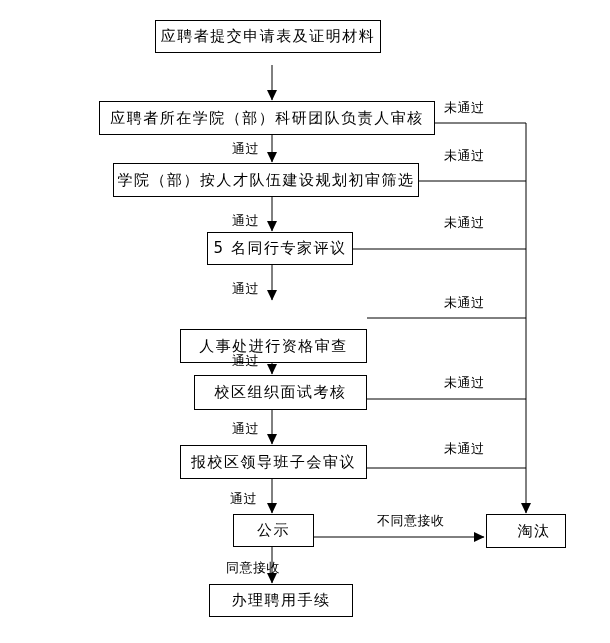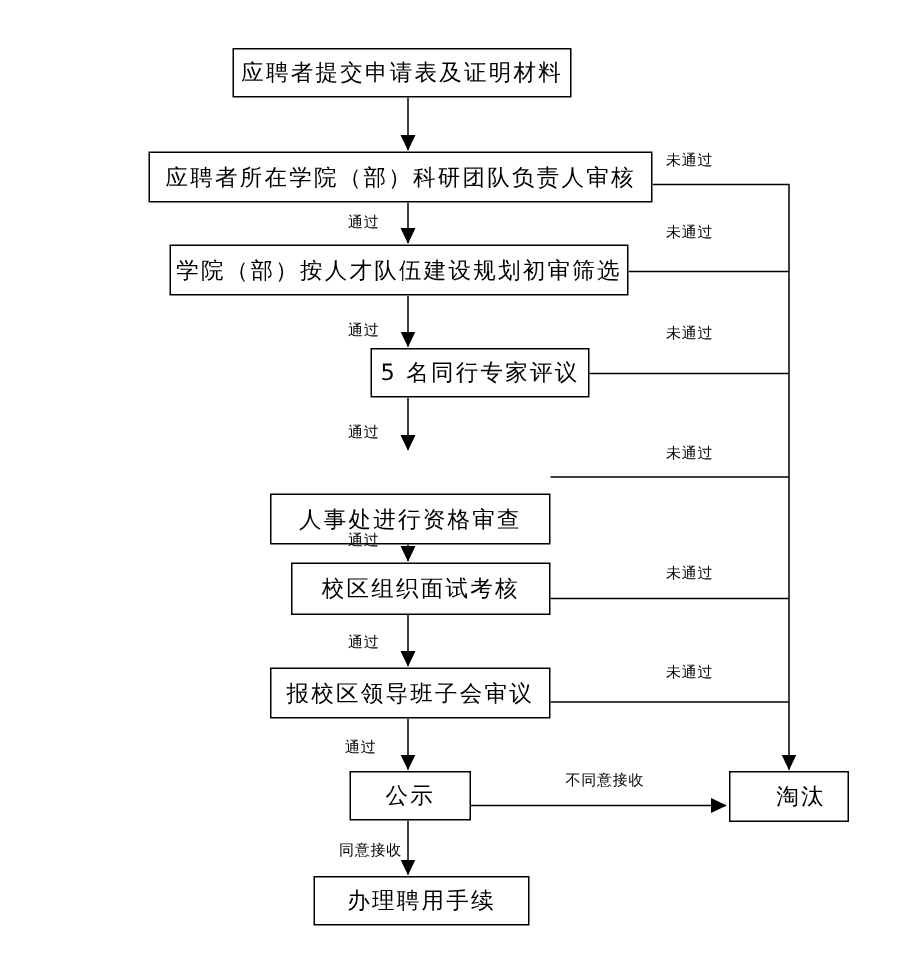--- a/index.html
+++ b/index.html
@@ -31,21 +31,21 @@
     display: flex;
     align-items: center;
     justify-content: center;
     font-size: 15px;
     letter-spacing: 1.5px;
     color: #000000;
     white-space: nowrap;
   }
   .lbl {
     position: absolute;
-    font-size: 10px;
+    font-size: 13px;
     letter-spacing: 0.5px;
     color: #000000;
     white-space: nowrap;
     line-height: 11px;
     font-family: Liberation Serif, serif;
   }
 </style>
 </head>
 <body>
 
@@ -71,27 +71,27 @@
       <line x1="419" y1="181" x2="526" y2="181"></line>
       <line x1="353" y1="249" x2="526" y2="249"></line>
       <line x1="367" y1="318" x2="526" y2="318"></line>
       <line x1="367" y1="399" x2="526" y2="399"></line>
       <line x1="367" y1="468" x2="526" y2="468"></line>
 
       <line x1="314" y1="537" x2="484" y2="537" marker-end="url(#ah)"></line>
     </g>
   </svg>
 
-  <div class="box" style="left:155px; top:32px; width:226px; height:33px;text-align:right;">应聘者提交申请表及证明材料</div>
+  <div class="box" style="left:155px; top:20px; width:226px; height:33px;text-align:right;">应聘者提交申请表及证明材料</div>
 
   <div class="box" style="left:99px; top:101px; width:336px; height:34px;">应聘者所在学院（部）科研团队负责人审核</div>
 
   <div class="box" style="left:113px; top:163px; width:306px; height:34px;">学院（部）按人才队伍建设规划初审筛选</div>
 
-  <div class="box" style="left:207px; top:232px; width:146px; height:33px;margin-left:40px;">5 名同行专家评议</div>
+  <div class="box" style="left:207px; top:232px; width:146px; height:33px;">5 名同行专家评议</div>
 
   <div class="box" style="left:180px; top:301px; width:187px; height:34px;margin-top:28px;">人事处进行资格审查</div>
 
   <div class="box" style="left:194px; top:375px; width:173px; height:35px;">校区组织面试考核</div>
 
   <div class="box" style="left:233px; top:514px; width:81px; height:33px;">公示</div>
 
   <div class="box" style="left:180px; top:445px; width:187px; height:34px;">报校区领导班子会审议</div>
 
   <div class="box" style="left:209px; top:584px; width:144px; height:33px;">办理聘用手续</div>

